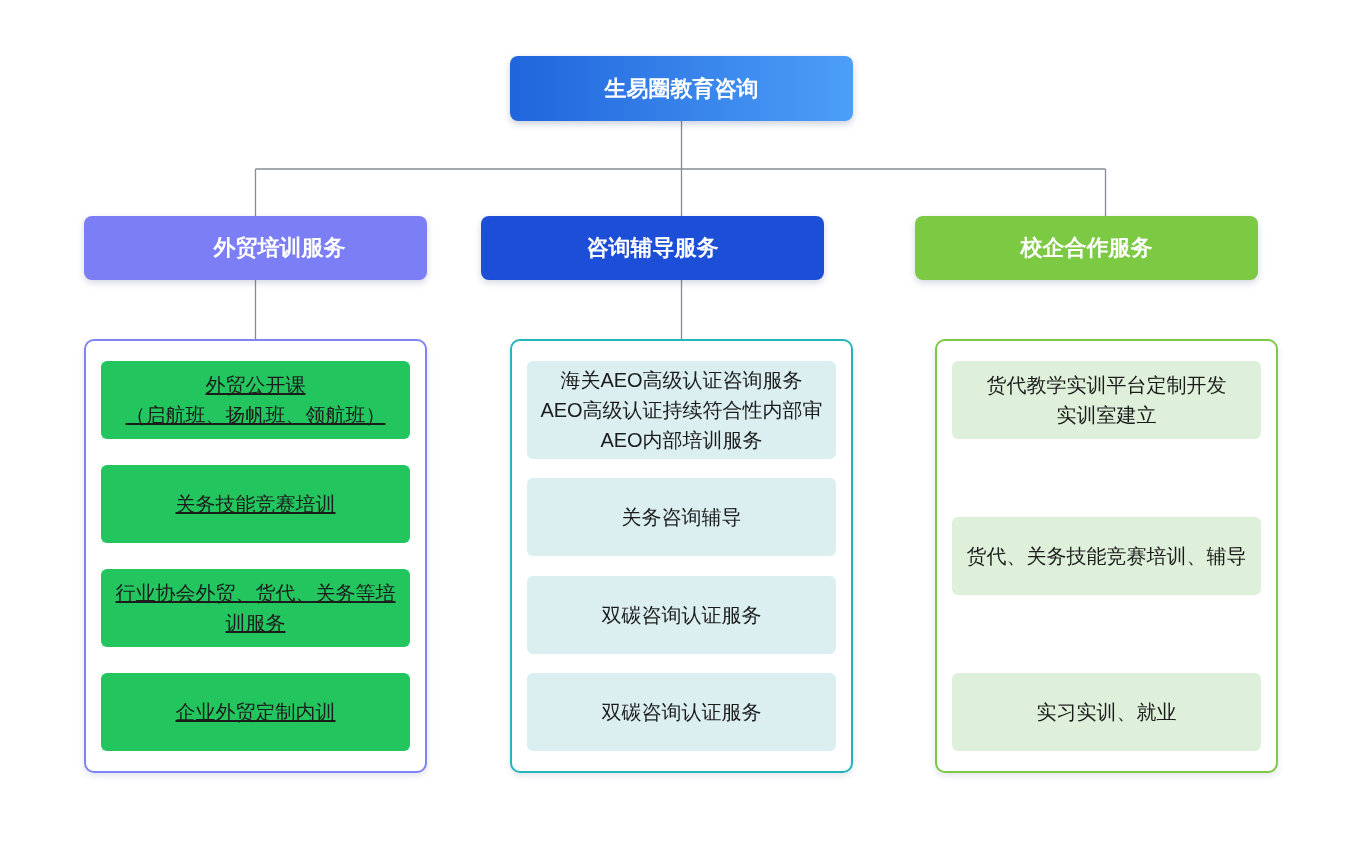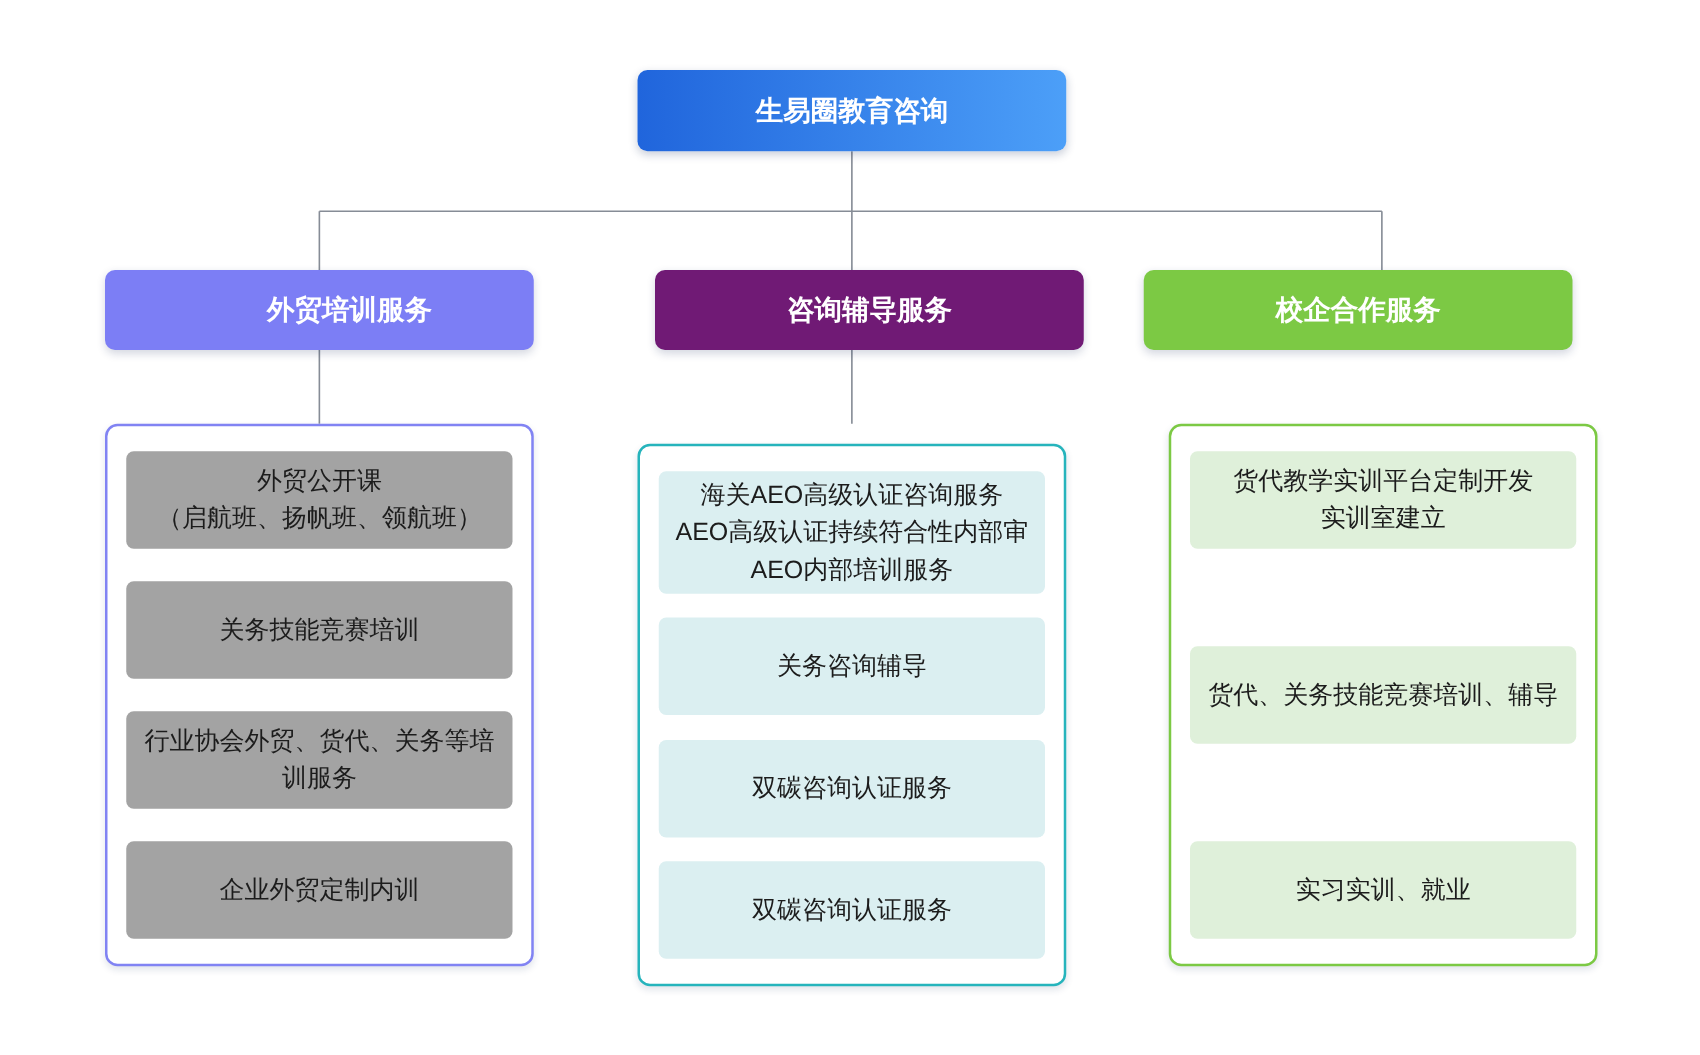--- a/index.html
+++ b/index.html
@@ -77,24 +77,24 @@
     text-align: center;
     font-size: 20px;
     line-height: 1.5;
     color: #1c1c1c;
     white-space: pre-line;
     box-sizing: border-box;
   }
   
   .hdr-0 { left: 84px;  background: #7c7ef5; padding-left: 48px; }
   .box-0 { left: 84px;  border: 2px solid #8183f3; }
-  .box-0 .node-item { background: #a3a3a3; }
+  .box-0 .node-item { background: #22c55e; text-decoration: underline; }
   
-  .hdr-1 { left: 524px; background: #701a75; }
-  .box-1 { left: 510px; border: 2px solid #26b4bc; margin-top: 16px; }
+  .hdr-1 { left: 481px; background: #1d4ed8; }
+  .box-1 { left: 510px; border: 2px solid #26b4bc; }
   .box-1 .node-item { background: #dbeff1; }
   
   .hdr-2 { left: 915px; background: #7cc944; }
   .box-2 { left: 935px; border: 2px solid #7cc944; }
   .box-2 .node-item { background: #dff0da; }
 </style>
 </head>
 <body>
 
 <div class="canvas">

